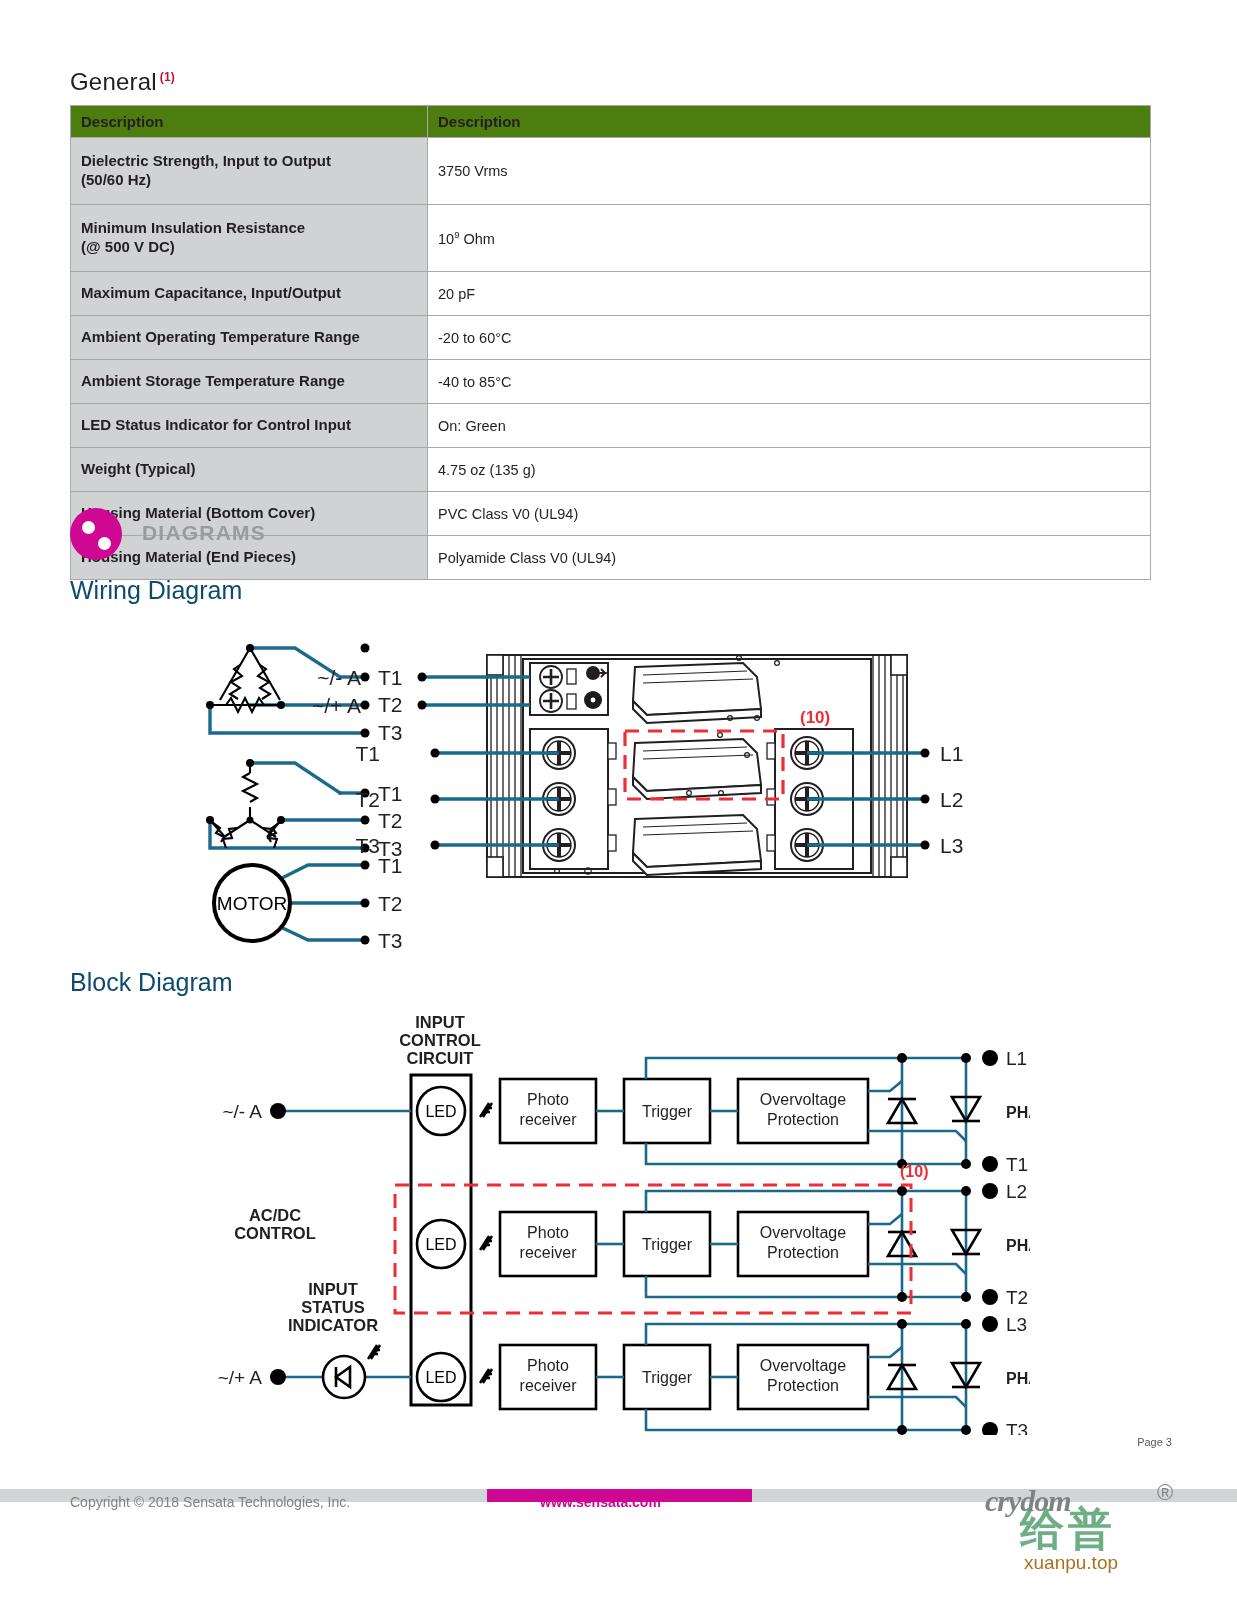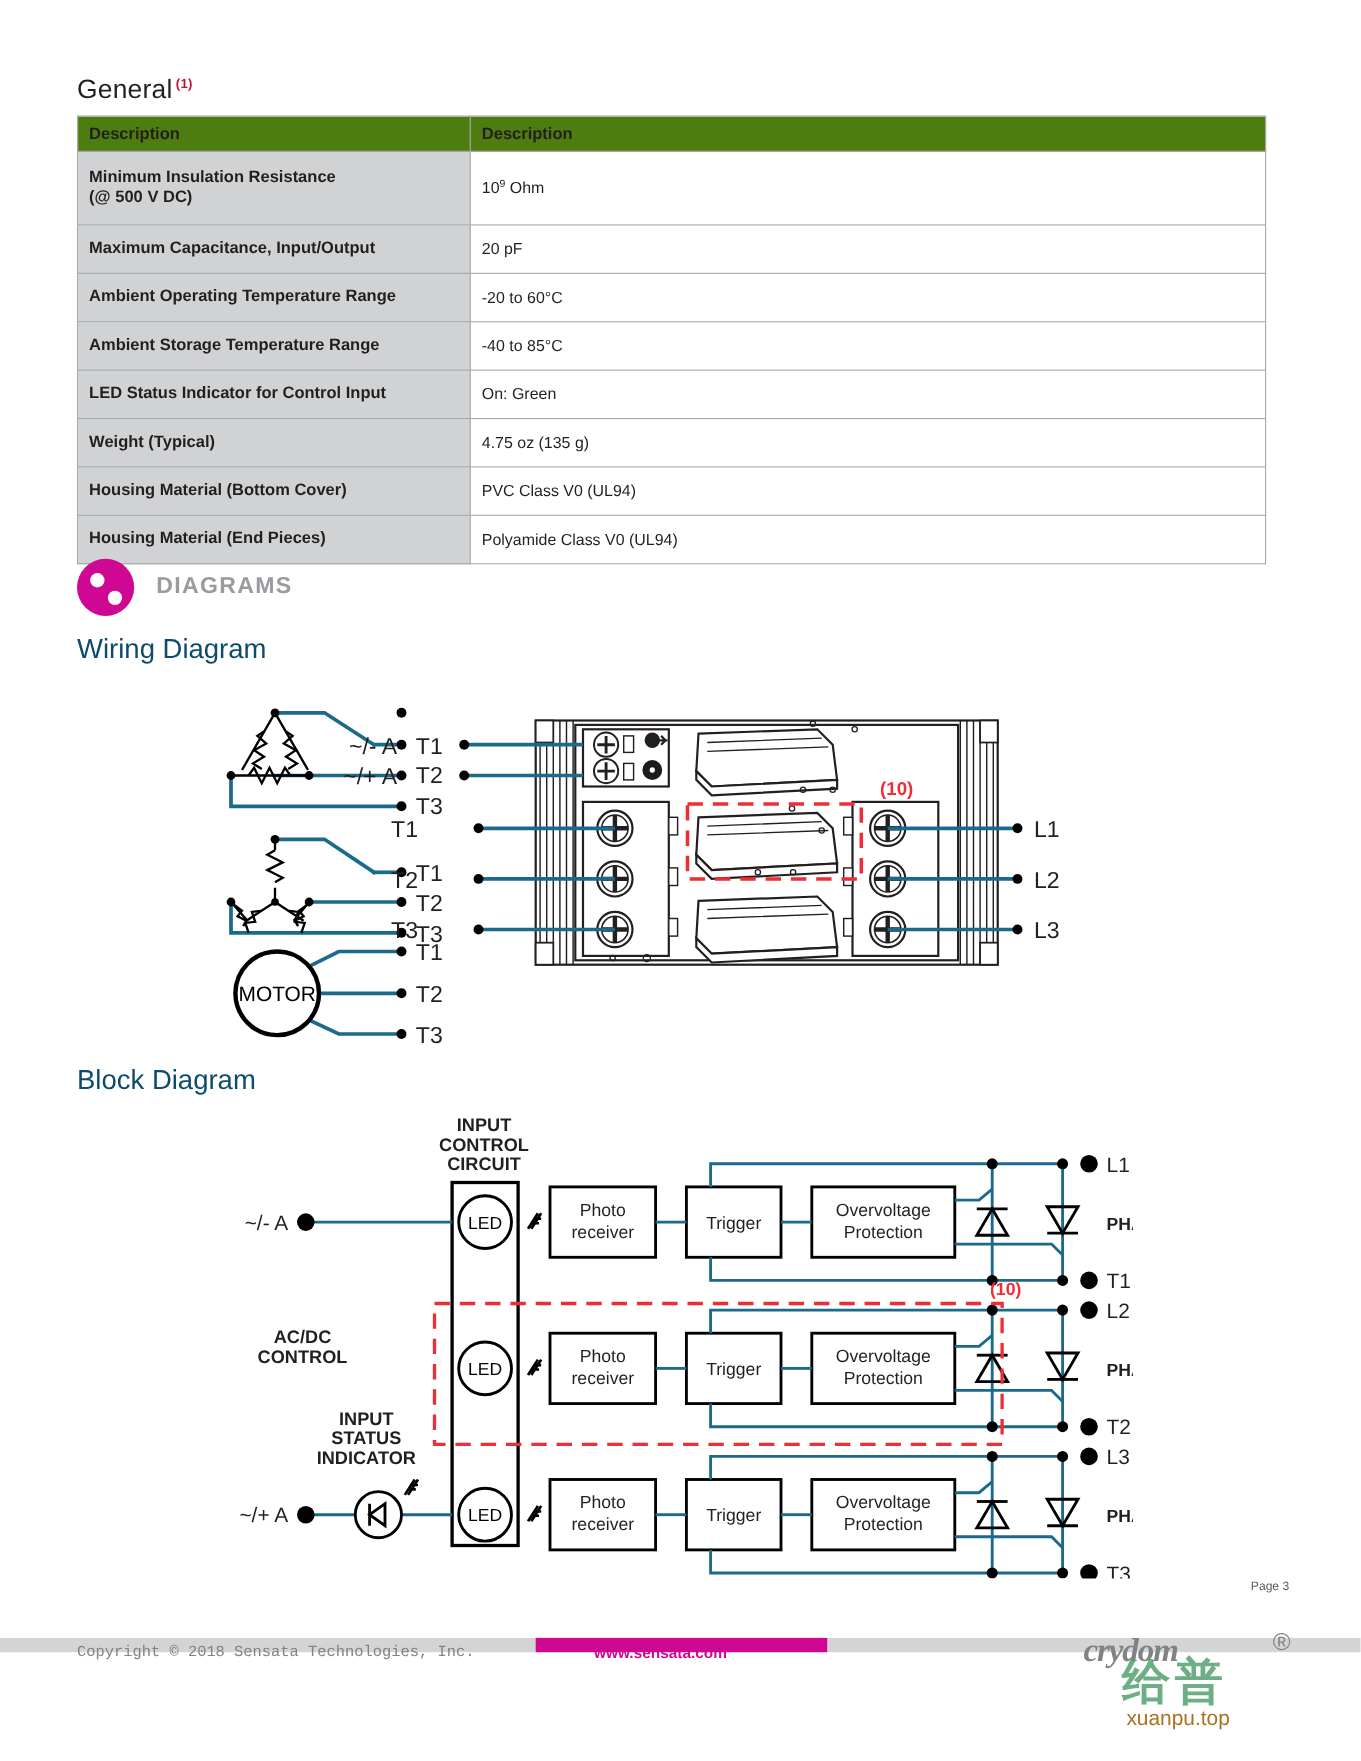--- a/index.html
+++ b/index.html
@@ -89,21 +89,21 @@
 
   
   .pagenum{
     position:absolute;right:65px;top:1436px;
     font-size:11px;color:#58595b;
   }
   .rule{position:absolute;left:0;top:1489px;width:1237px;height:13px;background:#d3d4d6;}
   .rule .mag{position:absolute;left:487px;top:0;width:265px;height:13px;background:#ce0893;}
   .copyright{
     position:absolute;left:70px;top:1494px;
-    font-size:14px;color:#808285;font-family:Liberation Mono, monospace;
+    font-size:14px;color:#808285;
   }
   .weblink{
     position:absolute;left:540px;top:1494px;
     font-size:14px;font-weight:700;color:#ce0893;
   }
   .brand{position:absolute;left:985px;top:1478px;width:200px;height:52px;}
   .brand .cry{
     position:absolute;left:0;top:6px;
     font-family:Liberation Serif, serif;
     font-size:30px;font-style:italic;font-weight:700;
@@ -138,20 +138,27 @@
         <col class="c1">
         <col class="c2">
       </colgroup>
     <thead>
       <tr>
         <th>Description</th>
         <th>Description</th>
       </tr>
     </thead>
     <tbody id="spec-body">
+        <tr class="tall">
+          <td class="desc">
+            <div>Dielectric Strength, Input to Output</div>
+            <div>(50/60 Hz)</div>
+          </td>
+          <td class="val">3750 Vrms</td>
+        </tr>
         <tr class="tall">
           <td class="desc">
             <div>Minimum Insulation Resistance</div>
             <div>(@ 500 V DC)</div>
           </td>
           <td class="val">10<sup class="sm">9</sup> Ohm</td>
         </tr>
         <tr class="short">
           <td class="desc">Maximum Capacitance, Input/Output</td>
           <td class="val">20 pF</td>

